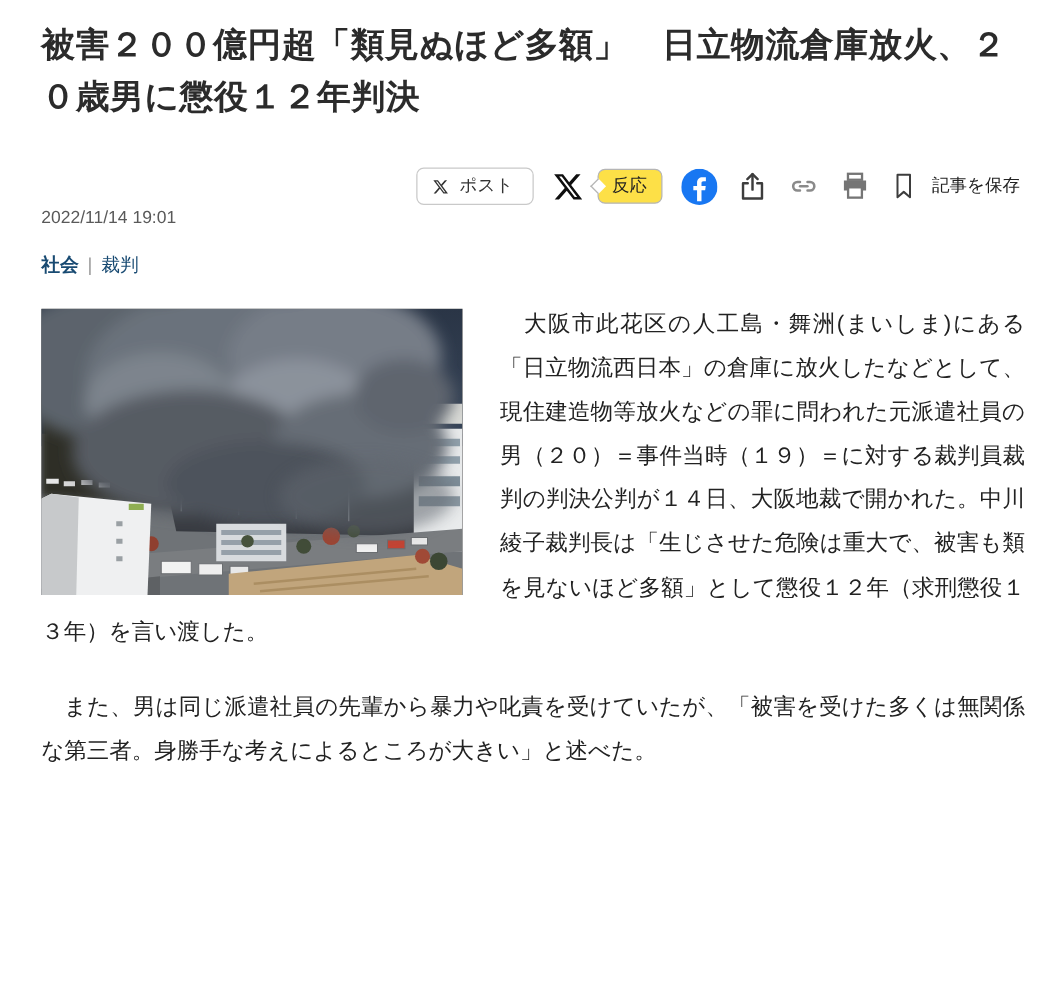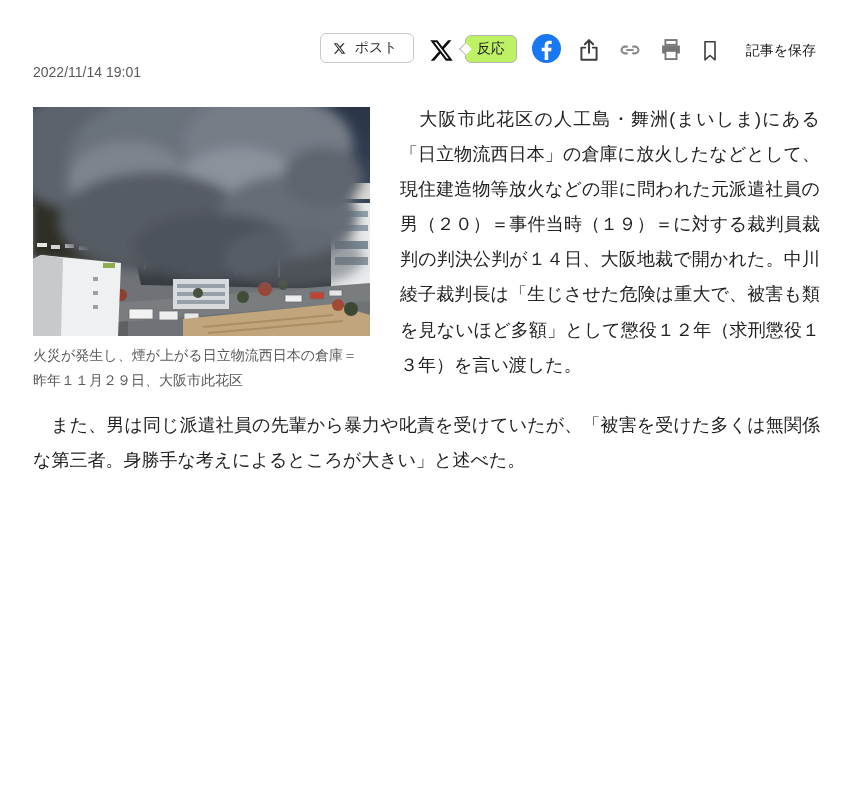--- a/index.html
+++ b/index.html
@@ -27,51 +27,51 @@
 
   
   .meta-row {
     display: flex;
     justify-content: space-between;
     align-items: center;
     margin: 0 0 22px 0;
     padding-right: 4px;
   }
   .pub-date { font-size: 14px; color: #595959; margin-top: 48px; }
-  .toolbar { display: flex; align-items: flex-end; gap: 15px; }
+  .toolbar { display: flex; align-items: center; gap: 15px; }
   .post-btn {
     display: flex; align-items: center; gap: 9px;
     border: 1px solid #c9c9c9; border-radius: 6px;
     background: #fff; padding: 5px 15px 5px 12px;
     font-size: 14px; color: #333; cursor: pointer;
     font-family: inherit;
   }
   .post-btn svg { width: 13px; height: 13px; }
   .x-standalone { display: inline-flex; cursor: pointer; }
   .x-standalone svg { width: 25px; height: 25px; }
   .reaction-btn {
     position: relative;
     border: 1px solid #b5b5b5; border-radius: 6px;
-    background: #bef264; padding: 4px 11px;
+    background: #fde047; padding: 4px 11px;
     font-size: 14px; color: #222; cursor: pointer;
     margin-left: -4px;
     font-family: inherit;
   }
   .reaction-btn::before {
     content: ""; position: absolute; left: -5px; top: 50%;
     width: 8px; height: 8px; background: #fff;
     border-left: 1px solid #b5b5b5; border-bottom: 1px solid #b5b5b5;
     transform: translateY(-50%) rotate(45deg);
   }
   .fb-btn { display: inline-flex; cursor: pointer; }
   .fb-btn svg { width: 29px; height: 29px; }
   .icon-btn { display: inline-flex; cursor: pointer; background: none; border: none; padding: 0; }
   .icon-btn svg { width: 26px; height: 26px; }
   .save-btn {
-    display: flex; align-items: center; gap: 25px;
+    display: flex; align-items: center; gap: 12px;
     background: none; border: none; padding: 0;
     font-size: 14px; color: #222; cursor: pointer;
     font-family: inherit;
   }
   .save-btn svg { width: 22px; height: 24px; }
 
   
   .tags { font-size: 15px; margin: 0 0 20px 0; }
   .tag { color: #184a72; text-decoration: none; cursor: pointer; }
   .tag.first { font-weight: bold; }
@@ -97,20 +97,21 @@
     line-height: 1.8;
     color: #595959;
     margin-top: 7px;
   }
 </style>
 </head>
 <body>
 
 <div class="page">
 
+  <h1 class="headline">被害２００億円超「類見ぬほど多額」　日立物流倉庫放火、２０歳男に懲役１２年判決</h1>
 
   <div class="meta-row">
     <span class="pub-date">2022/11/14 19:01</span>
 
     <div class="toolbar">
 
       <button class="post-btn">
         <span style="display:inline-flex;">
           <svg viewBox="0 0 24 24">
               <path fill="#333" d="M18.244 2.25h3.308l-7.227 8.26 8.502 11.24H16.17l-5.214-6.817L4.99 21.75H1.68l7.73-8.835L1.254 2.25H8.08l4.713 6.231 5.451-6.231zm-1.161 17.52h1.833L7.084 4.126H5.117l11.966 15.644z"></path>
@@ -165,20 +166,23 @@
           <svg viewBox="0 0 22 24" fill="none" stroke="#3d3d3d" stroke-width="1.6" stroke-linejoin="round">
             <path d="M6 2.8h10v18l-5-4.3-5 4.3z"></path>
           </svg>
         </span>
         <span>記事を保存</span>
       </button>
 
     </div>
   </div>
 
+  <div class="tags">
+    <a class="tag first">社会</a><span class="tag-sep">|</span><a class="tag">裁判</a>
+  </div>
 
   <div class="article-body">
 
     <figure class="photo-figure">
       <div class="photo-frame">
         <svg viewBox="0 0 337 229" width="337" height="229">
           <defs>
             <linearGradient id="sea" x1="0" y1="0" x2="0" y2="1">
               <stop offset="0" stop-color="#2a3546"></stop>
               <stop offset="1" stop-color="#38465a"></stop>
@@ -274,20 +278,19 @@
           <path d="M8 148 L88 156 L85 229 L0 229 L0 152 Z" fill="#eff0f1"></path>
           <path d="M8 148 L30 151 L28 229 L0 229 L0 152 Z" fill="#c7c9cb"></path>
           <rect x="60" y="170" width="5" height="4" fill="#9aa0a4"></rect>
           <rect x="60" y="184" width="5" height="4" fill="#9aa0a4"></rect>
           <rect x="60" y="198" width="5" height="4" fill="#9aa0a4"></rect>
           <rect x="70" y="156" width="12" height="5" fill="#8fae52"></rect>
 
           <ellipse cx="260" cy="150" rx="70" ry="30" fill="#60666e" opacity="0.55" filter="url(#soft)"></ellipse>
         </svg>
       </div>
-      <figcaption>火災が発生し、煙が上がる日立物流西日本の倉庫＝昨年１１月２９日、大阪市此花区</figcaption>
     </figure>
 
     <p>　大阪市此花区の人工島・舞洲(まいしま)にある「日立物流西日本」の倉庫に放火したなどとして、現住建造物等放火などの罪に問われた元派遣社員の男（２０）＝事件当時（１９）＝に対する裁判員裁判の判決公判が１４日、大阪地裁で開かれた。中川綾子裁判長は「生じさせた危険は重大で、被害も類を見ないほど多額」として懲役１２年（求刑懲役１３年）を言い渡した。</p>
     <p>　また、男は同じ派遣社員の先輩から暴力や叱責を受けていたが、「被害を受けた多くは無関係な第三者。身勝手な考えによるところが大きい」と述べた。</p>
 
   </div>
 </div>
 
 </body></html>

